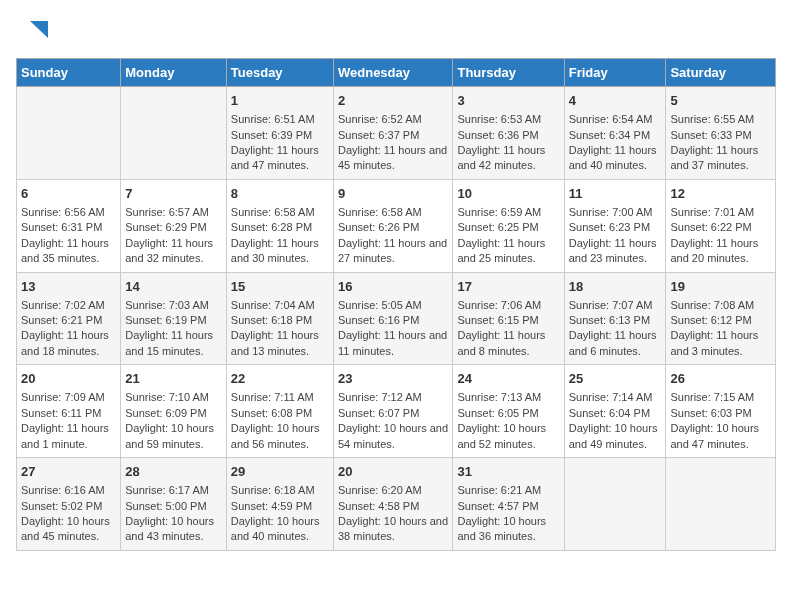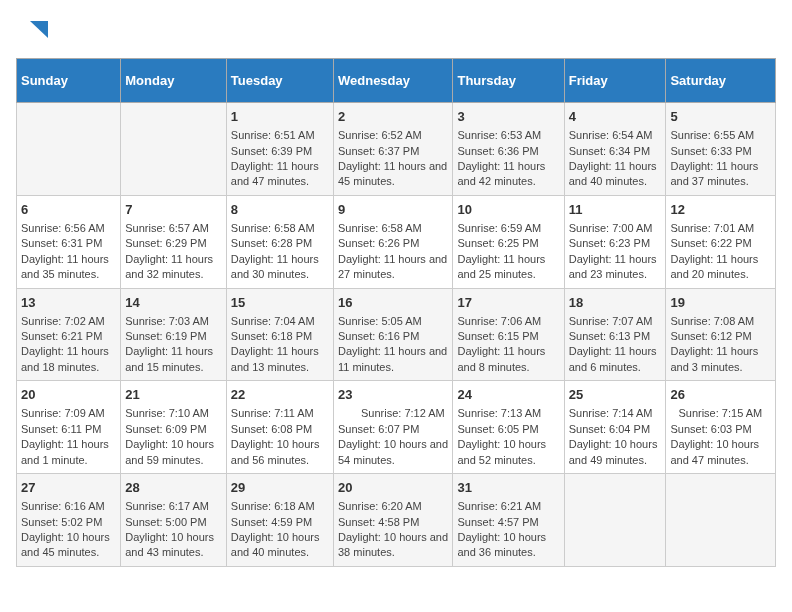--- a/index.html
+++ b/index.html
@@ -53,21 +53,21 @@
       color: #555;
     }
     table {
       width: 100%;
       border-collapse: collapse;
       font-size: 11px;
     }
     thead tr th {
       background-color: #2a7bbf;
       color: #fff;
-      padding: 14px 4px;
+      padding: 6px 4px;
       text-align: left;
       font-size: 13px;
       font-weight: bold;
       border: 1px solid #aaa;
     }
     tbody tr td {
       border: 1px solid #ccc;
       padding: 5px 4px;
       vertical-align: top;
       height: 82px;
@@ -191,30 +191,30 @@
       <tr>
         <td><span class="day-num">20</span><span class="day-info" style="white-space: pre-line;">Sunrise: 7:09 AM
 Sunset: 6:11 PM
 Daylight: 11 hours and 1 minute.</span></td>
         <td><span class="day-num">21</span><span class="day-info" style="white-space: pre-line;">Sunrise: 7:10 AM
 Sunset: 6:09 PM
 Daylight: 10 hours and 59 minutes.</span></td>
         <td><span class="day-num">22</span><span class="day-info" style="white-space: pre-line;">Sunrise: 7:11 AM
 Sunset: 6:08 PM
 Daylight: 10 hours and 56 minutes.</span></td>
-        <td><span class="day-num">23</span><span class="day-info" style="white-space: pre-line; margin-left: 23px;">Sunrise: 7:12 AM
+        <td><span class="day-num">23</span><span class="day-info" style="white-space: pre-line;">Sunrise: 7:12 AM
 Sunset: 6:07 PM
 Daylight: 10 hours and 54 minutes.</span></td>
         <td><span class="day-num">24</span><span class="day-info" style="white-space: pre-line;">Sunrise: 7:13 AM
 Sunset: 6:05 PM
 Daylight: 10 hours and 52 minutes.</span></td>
         <td><span class="day-num">25</span><span class="day-info" style="white-space: pre-line;">Sunrise: 7:14 AM
 Sunset: 6:04 PM
 Daylight: 10 hours and 49 minutes.</span></td>
-        <td><span class="day-num">26</span><span class="day-info" style="white-space: pre-line; margin-left: 8px;">Sunrise: 7:15 AM
+        <td><span class="day-num">26</span><span class="day-info" style="white-space: pre-line;">Sunrise: 7:15 AM
 Sunset: 6:03 PM
 Daylight: 10 hours and 47 minutes.</span></td>
       </tr>
       <tr>
         <td><span class="day-num">27</span><span class="day-info" style="white-space: pre-line;">Sunrise: 6:16 AM
 Sunset: 5:02 PM
 Daylight: 10 hours and 45 minutes.</span></td>
         <td><span class="day-num">28</span><span class="day-info" style="white-space: pre-line;">Sunrise: 6:17 AM
 Sunset: 5:00 PM
 Daylight: 10 hours and 43 minutes.</span></td>

